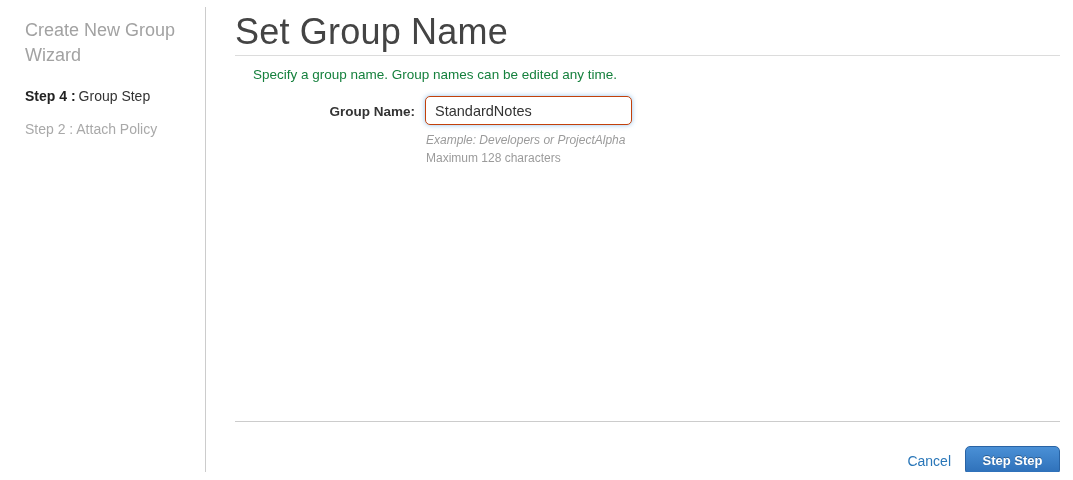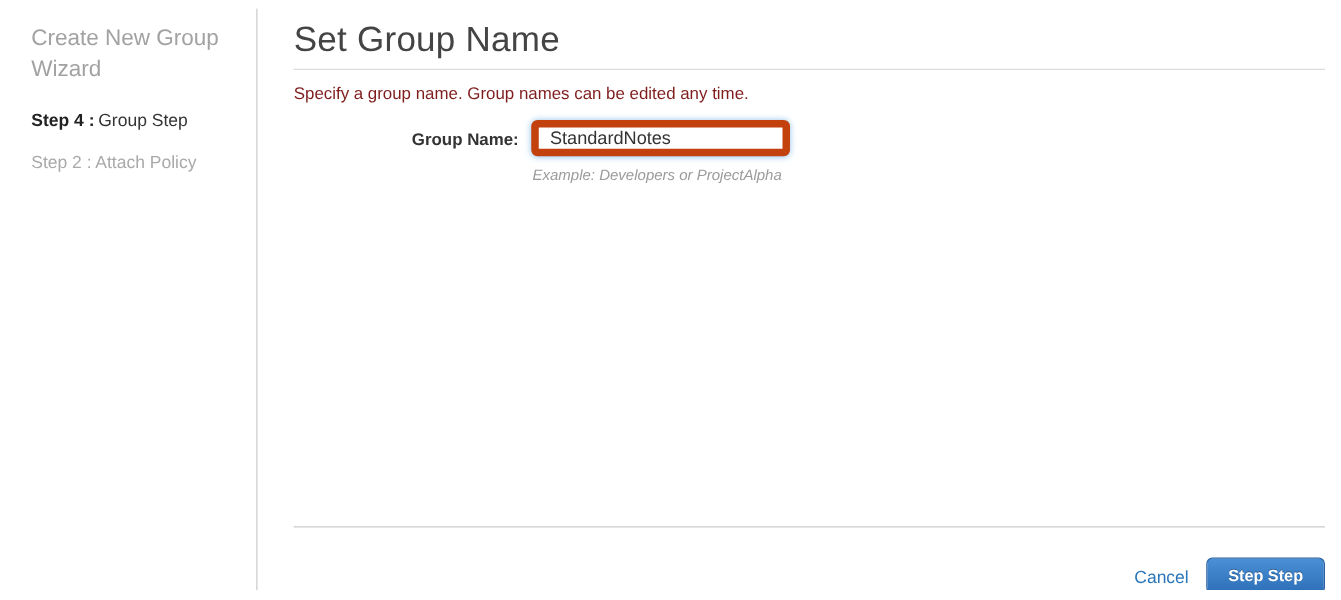--- a/index.html
+++ b/index.html
@@ -54,41 +54,41 @@
     left: 235px;
     top: 0;
     width: 825px;
     height: 480px;
   }
   .page-title {
     position: absolute;
     top: 16px;
     left: 0;
     margin: 0;
-    font-size: 28px;
+    font-size: 36px;
     line-height: 32px;
     font-weight: 400;
     color: #444;
     letter-spacing: 0.2px;
   }
   .title-divider {
     position: absolute;
     top: 55px;
     left: 0;
     right: 0;
     height: 1px;
     background: #dcdcdc;
   }
   .description {
     position: absolute;
     top: 67px;
-    left: 0;
+    left: 18px;
     margin: 0;
     font-size: 13.5px;
-    color: #7f1d1d;
+    color: #15803d;
   }
 
   .form-row {
     position: absolute;
     top: 96px;
     left: 0;
     display: flex;
     align-items: flex-start;
   }
   .field-label {
@@ -97,21 +97,21 @@
     font-size: 13.5px;
     font-weight: 700;
     color: #333;
     padding-top: 8px;
     margin-right: 10px;
   }
   .field-col { display: flex; flex-direction: column; }
   .text-input {
     width: 207px;
     height: 29px;
-    border: 6px solid #c2410c;
+    border: 1px solid #c2410c;
     border-radius: 5px;
     box-shadow: 0 0 5px rgba(110, 175, 230, 0.75);
     padding: 0 9px;
     font-size: 14.5px;
     color: #333;
     font-family: "Liberation Sans", sans-serif;
     outline: none;
     background: #fff;
   }
   .hint {
@@ -182,20 +182,21 @@
   <main class="content">
     <h1 class="page-title">Set Group Name</h1>
     <div class="title-divider"></div>
     <p class="description">Specify a group name. Group names can be edited any time.</p>
 
     <div class="form-row">
       <label class="field-label">Group Name:</label>
       <div class="field-col">
         <input type="text" class="text-input" value="StandardNotes" style="">
         <div class="hint first">Example: Developers or ProjectAlpha</div>
+        <div class="hint">Maximum 128 characters</div>
       </div>
     </div>
 
     <div class="footer-divider"></div>
 
     <div class="footer">
       <a class="cancel-link">Cancel</a>
       <button class="next-button">Step Step</button>
     </div>
   </main>

